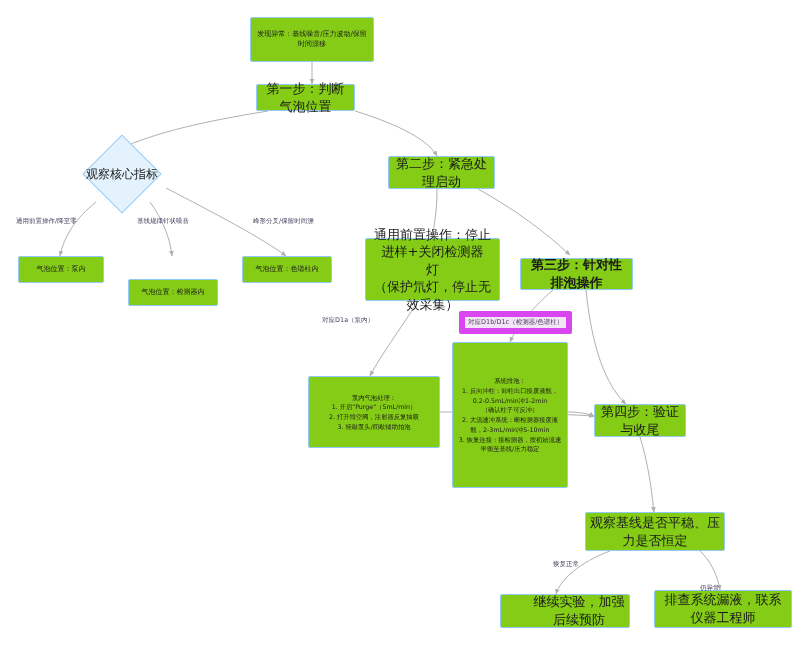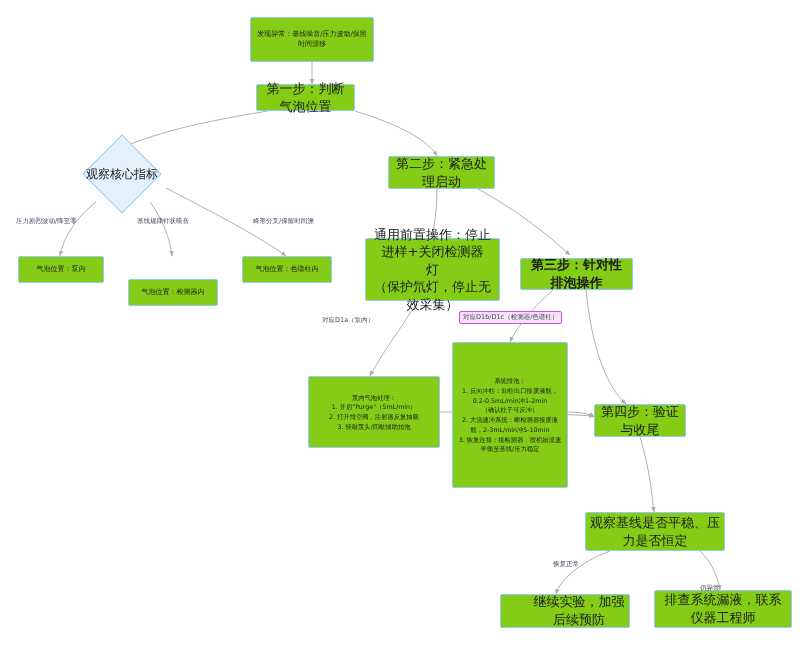--- a/index.html
+++ b/index.html
@@ -34,21 +34,21 @@
   .diamond-label{
     position:absolute;display:flex;align-items:center;justify-content:center;
     font-size:12px;color:#1a1a1a;text-align:center;
   }
 
   .elabel{
     position:absolute;font-size:6.5px;color:#4a4060;
     white-space:nowrap;
   }
   .elabel.hl{
-    background:#f3e5f5;border:1px solid #d946ef;
+    background:#f3e5f5;border:6px solid #d946ef;
     border-radius:2px;padding:1px 3px;color:#4a4060;
   }
 </style>
 </head>
 <body>
 
 <div id="canvas">
 
   <svg class="edges" viewBox="0 0 800 645" xmlns="http://www.w3.org/2000/svg">
     <defs>
@@ -157,21 +157,21 @@
   </div>
 
   <div class="node n-proc" style="left:500px;top:594px;width:130px;height:34px;padding-left:28px;">
     <span class="txt">继续实验，加强后续预防</span>
   </div>
   <div class="node n-proc" style="left:654px;top:590px;width:138px;height:38px;">
     <span class="txt">排查系统漏液，联系仪器工程师</span>
   </div>
 
   <div class="elabel" style="left:16px;top:217px;">
-    <span>压力剧烈波动/降至零</span>
+    <span>通用前置操作/降至零</span>
   </div>
   <div class="elabel" style="left:137px;top:217px;">
     <span>基线规律针状噪音</span>
   </div>
   <div class="elabel" style="left:253px;top:217px;">
     <span>峰形分叉/保留时间漂</span>
   </div>
   <div class="elabel" style="left:322px;top:316px;">
     <span>对应D1a（泵内）</span>
   </div>

